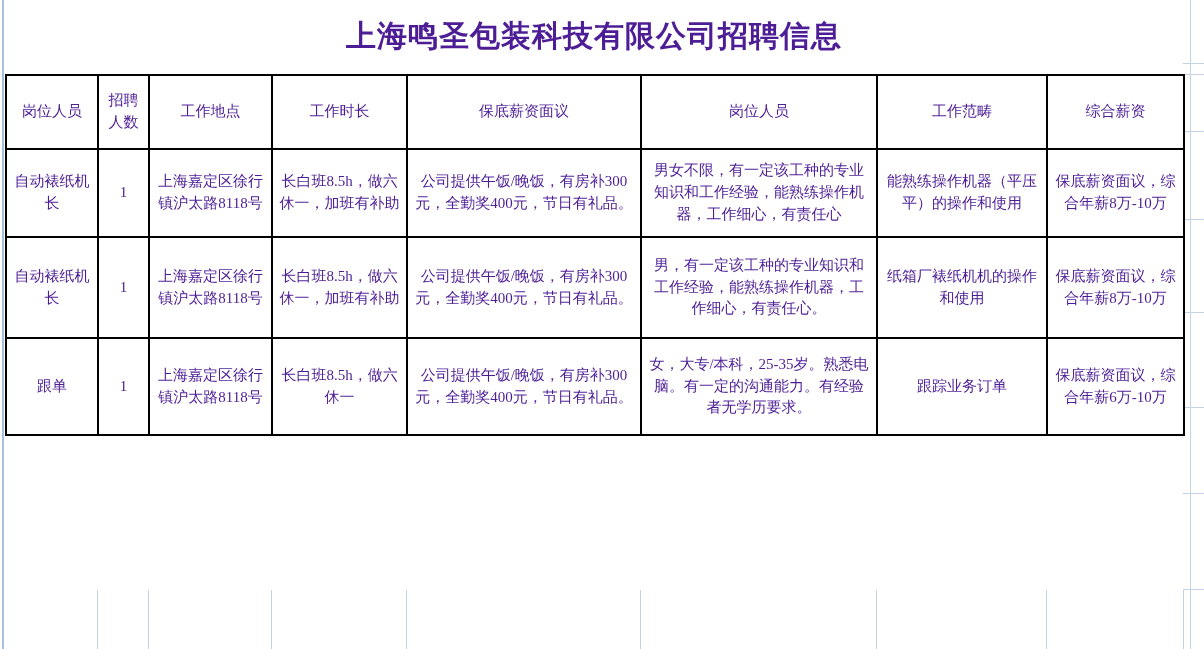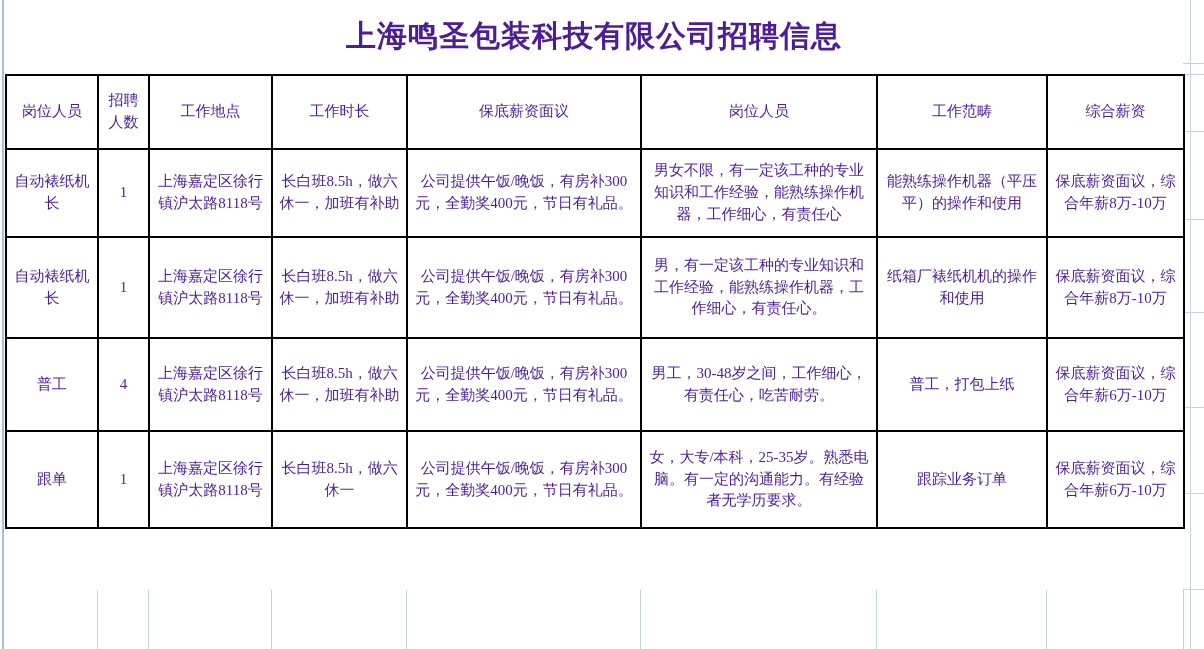--- a/index.html
+++ b/index.html
@@ -117,30 +117,20 @@
       <tr style="height:101px;">
         <td>自动裱纸机长</td>
         <td>1</td>
         <td>上海嘉定区徐行镇沪太路8118号</td>
         <td>长白班8.5h，做六休一，加班有补助</td>
         <td>公司提供午饭/晚饭，有房补300元，全勤奖400元，节日有礼品。</td>
         <td>男，有一定该工种的专业知识和工作经验，能熟练操作机器，工作细心，有责任心。</td>
         <td>纸箱厂裱纸机机的操作和使用</td>
         <td>保底薪资面议，综合年薪8万-10万</td>
       </tr>
-      <tr style="height:93px;">
-        <td>普工</td>
-        <td>4</td>
-        <td>上海嘉定区徐行镇沪太路8118号</td>
-        <td>长白班8.5h，做六休一，加班有补助</td>
-        <td>公司提供午饭/晚饭，有房补300元，全勤奖400元，节日有礼品。</td>
-        <td>男工，30-48岁之间，工作细心，有责任心，吃苦耐劳。</td>
-        <td>普工，打包上纸</td>
-        <td>保底薪资面议，综合年薪6万-10万</td>
-      </tr>
       <tr style="height:97px;">
         <td>跟单</td>
         <td>1</td>
         <td>上海嘉定区徐行镇沪太路8118号</td>
         <td>长白班8.5h，做六休一</td>
         <td>公司提供午饭/晚饭，有房补300元，全勤奖400元，节日有礼品。</td>
         <td>女，大专/本科，25-35岁。熟悉电脑。有一定的沟通能力。有经验者无学历要求。</td>
         <td>跟踪业务订单</td>
         <td>保底薪资面议，综合年薪6万-10万</td>
       </tr>

